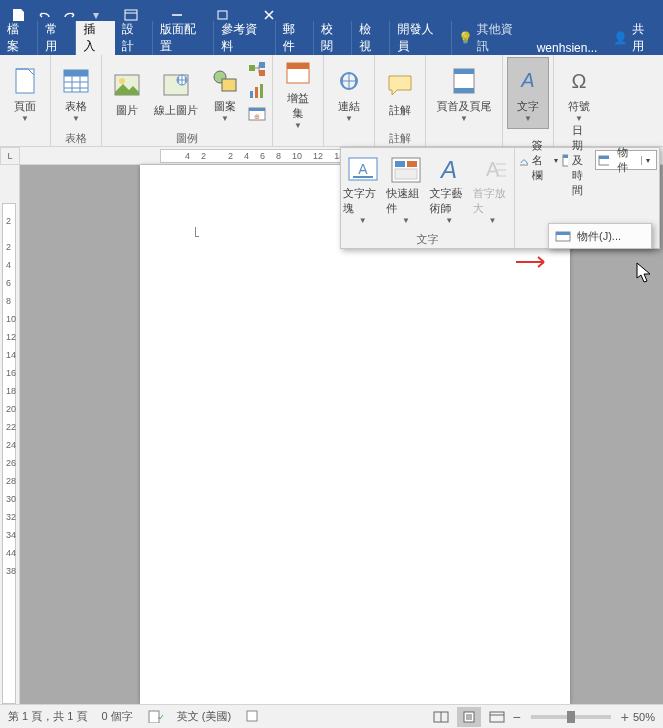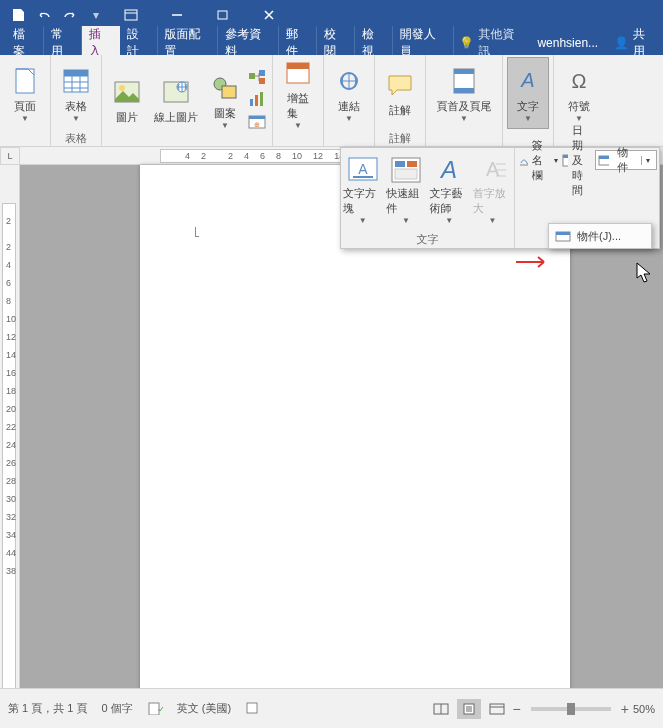--- a/index.html
+++ b/index.html
@@ -7,23 +7,23 @@
 
 
 .titlebar{height:30px;background:#2b579a;display:flex;align-items:center;color:#fff;font-size:12px;}
 .qat{display:flex;align-items:center;padding-left:6px;gap:2px;}
 .qat-btn{width:24px;height:24px;display:flex;align-items:center;justify-content:center;}
 .title-center{flex:1;text-align:center;}
 .win-controls{display:flex;}
 .win-btn{width:46px;height:30px;display:flex;align-items:center;justify-content:center;}
 
 
-.tabs{height:25px;background:#2b579a;display:flex;align-items:center;color:#fff;font-size:12px;padding-left:6px;}
+.tabs{height:25px;background:#2b579a;display:flex;align-items:flex-end;color:#fff;font-size:12px;}
 .tab{padding:0 7px;display:flex;align-items:center;border-right:1px solid rgba(255,255,255,.15);cursor:pointer;}
-.tab.active{background:#f1f1f1;color:#701a75;}
+.tab.active{background:#f1f1f1;color:#000000;}
 .tab.file{background:#2b579a;}
 .tell-me{display:flex;align-items:center;padding:0 6px;gap:4px;opacity:.8;}
 .user{padding:0 8px;}
 .share{display:flex;align-items:center;gap:4px;padding:0 8px;}
 
 
 .ribbon{height:92px;background:#f1f1f1;border-bottom:1px solid #d4d4d4;display:flex;position:relative;}
 .group{border-right:1px solid #d4d4d4;display:flex;flex-direction:column;height:100%;}
 .group-body{flex:1;display:flex;align-items:center;padding:2px 4px;}
 .group-label{height:16px;text-align:center;font-size:11px;color:#666;}
@@ -62,21 +62,21 @@
 .ruler-ticks{font-size:9px;color:#666;display:flex;gap:11px;position:absolute;left:24px;top:1px;}
 .ruler-corner{position:absolute;left:0;top:147px;width:20px;height:18px;background:#f1f1f1;border:1px solid #d4d4d4;display:flex;align-items:center;justify-content:center;font-size:9px;color:#666;}
 .ruler-v{position:absolute;left:0;top:165px;width:20px;bottom:24px;background:#f1f1f1;border-right:1px solid #d4d4d4;}
 .ruler-v-inner{position:absolute;top:38px;bottom:0;left:2px;width:14px;background:#fff;border:1px solid #c6c6c6;}
 .rv-ticks{position:absolute;top:4px;left:3px;font-size:9px;color:#666;display:flex;flex-direction:column;gap:8px;}
 .workspace{position:absolute;left:20px;top:165px;right:0;bottom:24px;background:#aaa;}
 .page{position:absolute;left:120px;top:0;width:430px;bottom:0;background:#fff;box-shadow:0 0 4px rgba(0,0,0,.3);}
 .text-cursor{position:absolute;left:47px;top:58px;width:1px;height:16px;}
 
 
-.statusbar{position:absolute;left:0;right:0;bottom:0;height:40px;background:#f1f1f1;border-top:1px solid #d4d4d4;display:flex;align-items:center;font-size:11px;color:#555;}
+.statusbar{position:absolute;left:0;right:0;bottom:0;height:24px;background:#f1f1f1;border-top:1px solid #d4d4d4;display:flex;align-items:center;font-size:11px;color:#555;}
 .sb-left{display:flex;gap:14px;padding-left:8px;flex:1;}
 .sb-right{display:flex;align-items:center;gap:4px;padding-right:8px;}
 .view-btn{width:24px;height:20px;display:flex;align-items:center;justify-content:center;}
 .view-btn.active{background:#c8c8c8;}
 .zoom-slider{width:80px;height:4px;background:#ccc;position:relative;margin:0 6px;}
 .zoom-thumb{width:8px;height:12px;background:#888;position:absolute;left:36px;top:-4px;}
 </style>
 </head>
 <body>
 
@@ -222,31 +222,32 @@
               <rect x="7" y="4" width="3" height="11" fill="#d57239"></rect>
               <rect x="12" y="1" width="3" height="14" fill="#7ba84a"></rect>
             </svg></span>
         <span><svg width="18" height="16">
               <rect x="1" y="3" width="16" height="12" fill="#fff" stroke="#888"></rect>
               <rect x="1" y="3" width="16" height="3" fill="#5b8fc7"></rect>
               <text x="9" y="14" font-size="7" fill="#d57239" text-anchor="middle">⊕</text>
             </svg></span>
       </div>
     </div>
+    <div class="group-label">圖例</div>
   </div>
   <div class="group">
     <div class="group-body">
       <div class="big-btn">
         <div class="icn">
             <svg width="26" height="24">
               <rect x="2" y="2" width="22" height="20" fill="#fff" stroke="#d57239"></rect>
               <rect x="2" y="2" width="22" height="6" fill="#d57239"></rect>
             </svg>
           </div>
-        <span style="white-space:pre-line;">增益
+        <span style="white-space:pre-line;text-align:center">增益
 集</span>
         <span class="drop-caret">▼</span>
       </div>
     </div>
     <div class="group-label"></div>
   </div>
   <div class="group">
     <div class="group-body">
       <div class="big-btn">
         <div class="icn">

